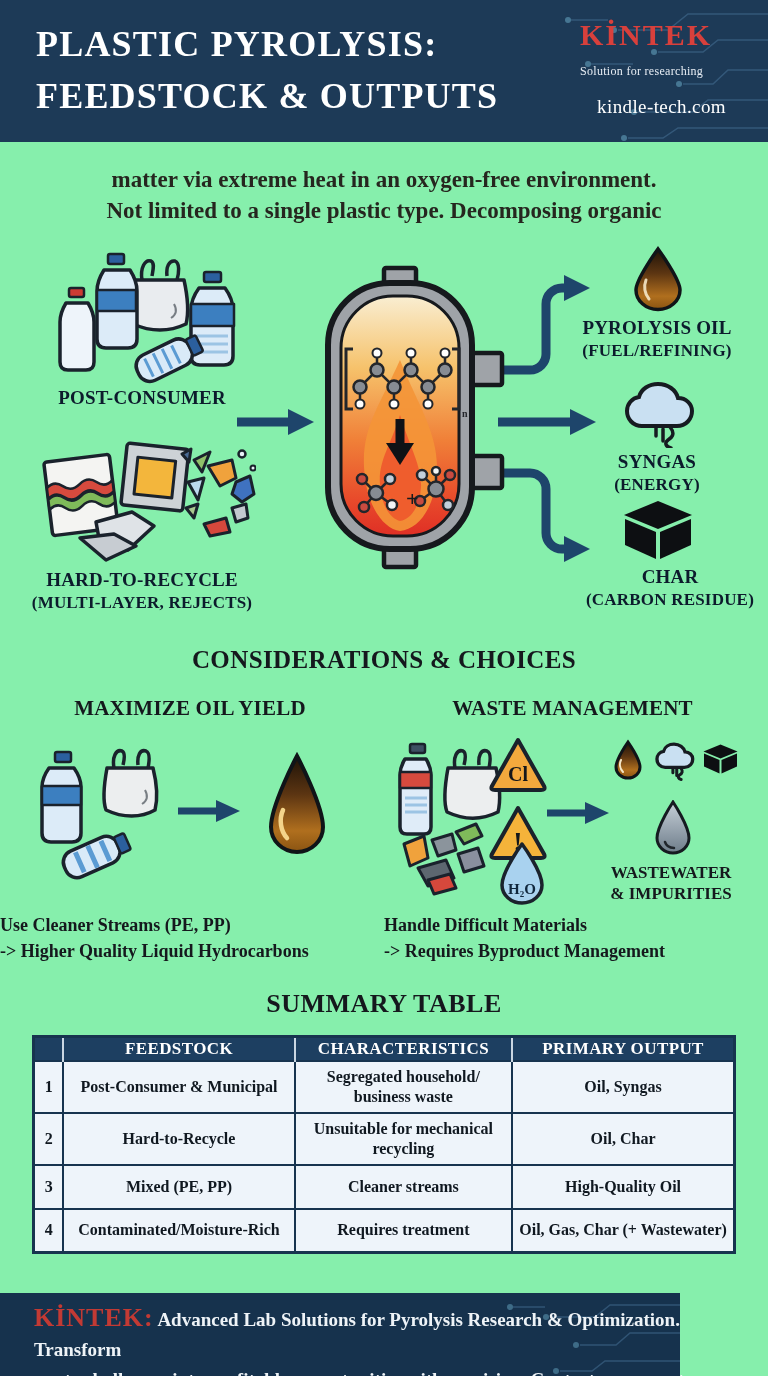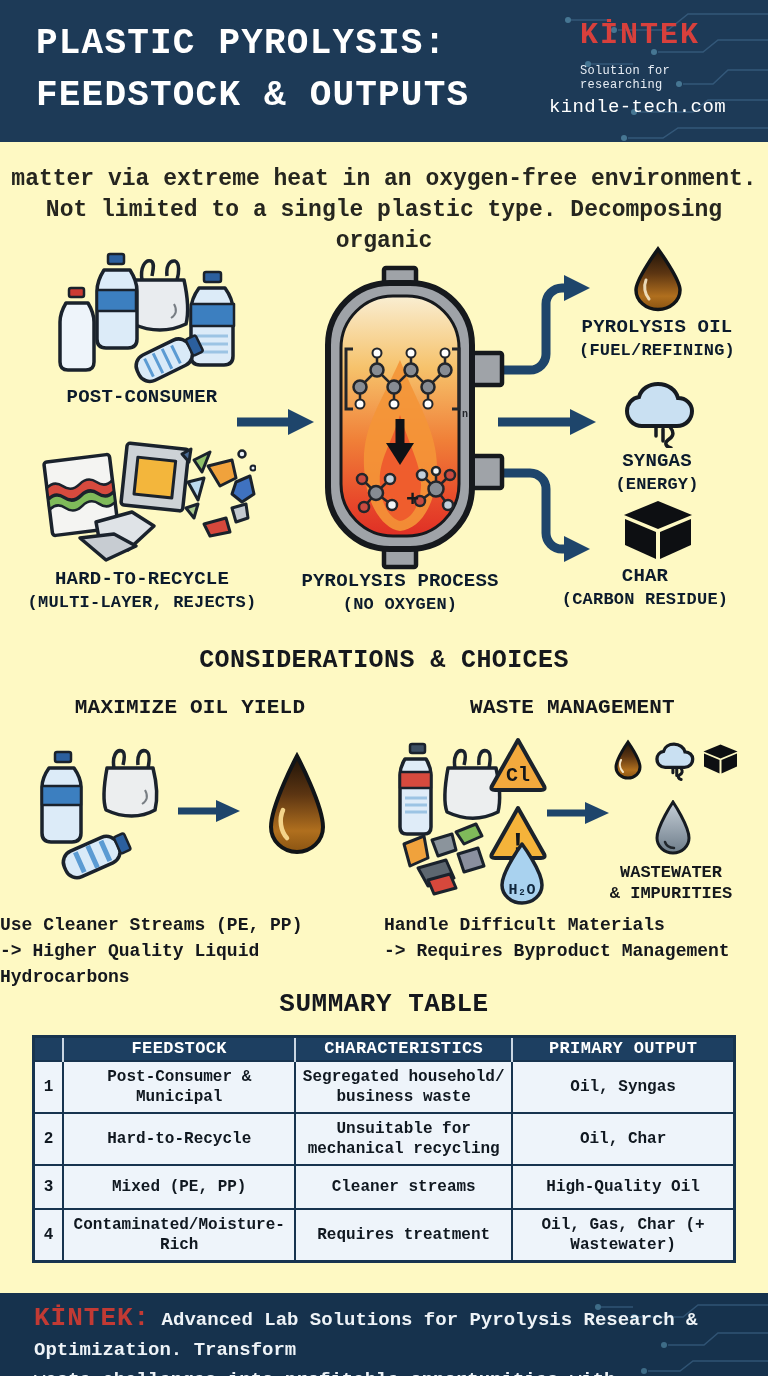--- a/index.html
+++ b/index.html
@@ -1,20 +1,20 @@
 <!DOCTYPE html>
 <html><head>
 <meta charset="utf-8">
 <style>
   * { margin:0; padding:0; box-sizing:border-box; }
   body { background:#cfd8e2; }
   .page {
     position:relative; width:768px; height:1376px; margin:0 auto;
-    background:#fef9c3; overflow:hidden;
-    font-family:Liberation Mono, monospace; color:#14202e;
+    background:#86efac; overflow:hidden;
+    font-family:Liberation Serif, serif; color:#14202e;
   }
   .abs { position:absolute; }
 
   
   .header { position:absolute; top:0; left:0; width:768px; height:142px; background:#1d3a57; }
   .header .title { position:absolute; left:36px; top:18px; color:#ffffff;
     font-size:36px; font-weight:800; letter-spacing:1.2px; line-height:52px; white-space:nowrap; }
   .logo-block { position:absolute; right:18px; top:20px; width:170px; text-align:left; }
   .brand-big { color:#d8403c; font-size:30px; font-weight:800; letter-spacing:2px; line-height:30px; }
   .brand-tag { color:#e8eef5; font-size:12px; margin-top:14px; letter-spacing:.3px; }
@@ -54,21 +54,21 @@
   table.sum th:first-child { border-left:none; }
   table.sum td {
     border:2px solid #17344f; text-align:center; font-size:16px; font-weight:700;
     color:#101820; padding:5px 4px; line-height:20px; }
   table.sum { border:3px solid #17344f; }
   td.c-num, th.c-num { width:30px; }
   col.c1{width:30px} col.c2{width:232px} col.c3{width:218px} col.c4{width:224px}
   tr.r-tall td { height:44px; }
 
   
-  .footer { position:absolute; top:1293px; left:0; width:768px; height:83px; background:#16324d; }
+  .footer { position:absolute; top:1293px; left:0; width:680px; height:83px; background:#16324d; }
   .footer-text { position:absolute; left:34px; top:10px; width:706px;
     color:#eef3f7; font-size:19px; font-weight:700; line-height:30px; }
   .footer-brand { color:#c23a34; font-size:26px; font-weight:800; letter-spacing:1px; }
 </style>
 </head>
 <body>
 
 <div class="page">
 
   <svg width="0" height="0" style="position:absolute">
@@ -256,24 +256,20 @@
         <path d="M116,224 L102,210 M116,224 L130,210 M116,224 L100,236 M116,224 L128,240 M116,224 L116,206" fill="none"></path>
         <circle cx="102" cy="210" r="5" fill="#c2cfdb"></circle>
           <circle cx="130" cy="210" r="5" fill="#c94b40"></circle>
         <circle cx="100" cy="236" r="5" fill="#c94b40"></circle>
           <circle cx="128" cy="240" r="5" fill="#c2cfdb"></circle>
         <circle cx="116" cy="206" r="4" fill="#f2f4f6"></circle>
         <circle cx="116" cy="224" r="7.5" fill="#878c93"></circle>
       </g>
       <text x="86" y="241" font-size="22" font-weight="bold" fill="#16191d">+</text>
     </svg>
-    <div class="dlabel" style="left:290px;top:330px;width:220px">
-      <div>PYROLYSIS PROCESS</div>
-      <div class="sub">(NO OXYGEN)</div>
-    </div>
 
     <svg class="abs" style="left:629px;top:6px" width="58" height="66" viewBox="0 0 58 66">
       <path d="M29,3 C29,3 7,33 7,44 a22,19.5 0 0 0 44,0 C51,33 29,3 29,3 Z" fill="url(#oilGrad)" stroke="#101418" stroke-width="3.5"></path>
       <path d="M17,34 a15,17 0 0 0 3,19" stroke="#f5e7c8" stroke-width="3" fill="none" stroke-linecap="round" opacity=".9"></path>
     </svg>
     <div class="dlabel" style="left:567px;top:76px;width:180px">
       <div>PYROLYSIS OIL</div>
       <div class="sub">(FUEL/REFINING)</div>
     </div>
 
@@ -288,21 +284,21 @@
     <div class="dlabel" style="left:567px;top:210px;width:180px">
       <div>SYNGAS</div>
       <div class="sub">(ENERGY)</div>
     </div>
 
     <svg class="abs" style="left:621px;top:260px" width="74" height="62" viewBox="0 0 74 62">
       <polygon points="37,1 71,15 37,29 3,15" fill="#0d0f12"></polygon>
       <polygon points="4,19 35,32 35,59 4,45" fill="#0d0f12"></polygon>
       <polygon points="39,32 70,19 70,45 39,59" fill="#0d0f12"></polygon>
     </svg>
-    <div class="dlabel" style="left:555px;top:325px;width:180px">
+    <div class="dlabel" style="left:580px;top:325px;width:180px">
       <div>CHAR</div>
       <div class="sub">(CARBON RESIDUE)</div>
     </div>
   </div>
 
   <div class="consider">
     <div class="c-heading">CONSIDERATIONS &amp; CHOICES</div>
     <div class="c-title" style="left:20px;width:340px">MAXIMIZE OIL YIELD</div>
     <div class="c-title" style="left:400px;width:345px">WASTE MANAGEMENT</div>
 

